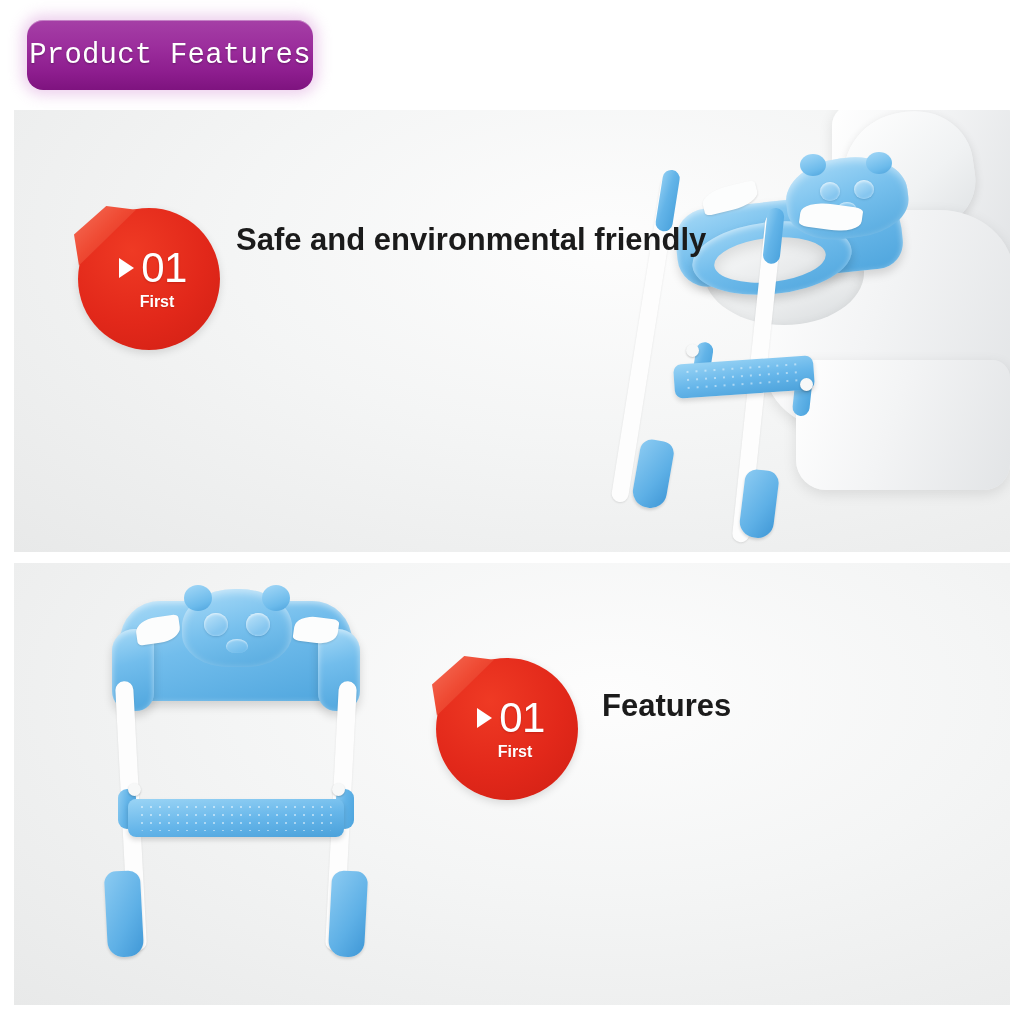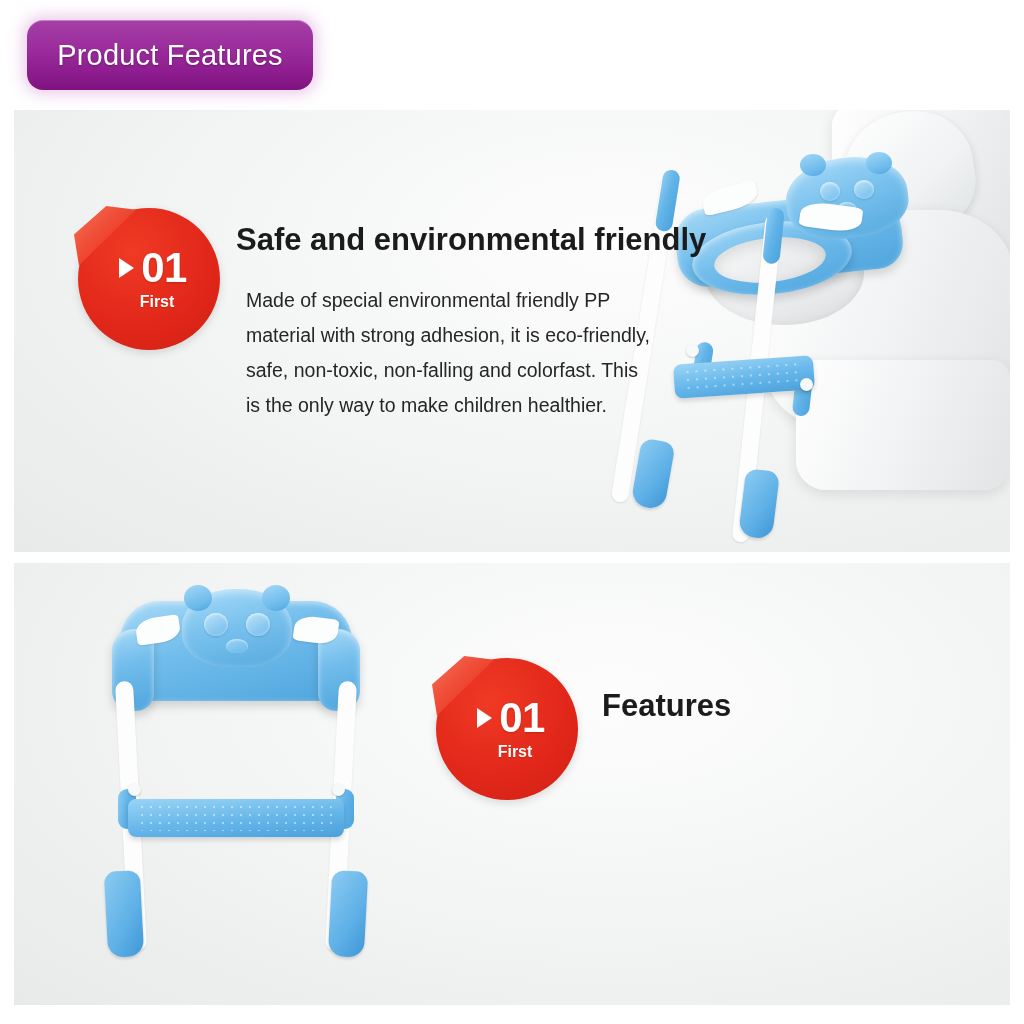--- a/index.html
+++ b/index.html
@@ -12,21 +12,21 @@
   #page { position:relative; width:1024px; height:1024px; background:#fff; }
 
   
   .header-btn {
     position:absolute; left:27px; top:20px;
     width:286px; height:70px;
     border-radius:16px;
     background:linear-gradient(180deg,#a53fa6 0%,#9b2d9c 40%,#8d1d8e 75%,#7e137f 100%);
     box-shadow:0 0 14px 5px rgba(215,150,215,.45), inset 0 1px 0 rgba(255,255,255,.35);
     display:flex; align-items:center; justify-content:center;
-    border:none; cursor:pointer;
+    border:none; cursor:pointer;font-family:Liberation Mono, monospace;
   }
   .header-btn-label {
     color:#ffffff; font-size:29px; letter-spacing:.2px;
     text-shadow:0 1px 2px rgba(0,0,0,.28);
     white-space:nowrap;
   }
 
   
   .panel {
     position:absolute; left:14px; width:996px;
@@ -64,21 +64,21 @@
     align-items:center; justify-content:center;
   }
   .badge-row { display:flex; align-items:center; gap:7px; margin-left:8px; }
   .badge-play {
     width:0; height:0;
     border-left:15px solid #ffffff;
     border-top:10px solid transparent;
     border-bottom:10px solid transparent;
   }
   .badge-num {
-    color:#ffffff; font-size:42px; font-weight:bold; line-height:1;
+    color:#ffffff; font-size:42px; font-weight:normal; line-height:1;
     letter-spacing:-.5px;
     text-shadow:0 1px 2px rgba(120,10,0,.3);
   }
   .badge-sub {
     color:#ffffff; font-size:16px; font-weight:bold;
     margin-top:4px; margin-left:16px;
     text-shadow:0 1px 1px rgba(120,10,0,.25);
   }
 
   
@@ -233,21 +233,20 @@
       <div class="badge-inner">
         <div class="badge-row">
           <span class="badge-play"></span>
           <span class="badge-num">01</span>
         </div>
         <span class="badge-sub">First</span>
       </div>
     </div>
 
     <div class="feature-heading" style="left: 222px; top: 112px;">Safe and environmental friendly</div>
-    <div class="feature-body" style="left: 232px; top: 173px;">Made of special environmental friendly PP material with strong adhesion, it is eco-friendly, safe, non-toxic, non-falling and colorfast. This is the only way to make children healthier.</div>
   </div>
 
   <div class="panel" id="panel-2">
     <div class="photo-bg"></div>
 
     <div class="prod" style="left:70px; top:8px; width:320px; height:420px;">
 
       <div class="seat" style="left:36px; top:30px; width:232px; height:100px; border-radius:40px 40px 22px 22px;"></div>
       <div class="seat" style="left:28px; top:58px; width:42px; height:82px; border-radius:22px 14px 18px 20px;"></div>
       <div class="seat" style="left:234px; top:58px; width:42px; height:82px; border-radius:14px 22px 20px 18px;"></div>

